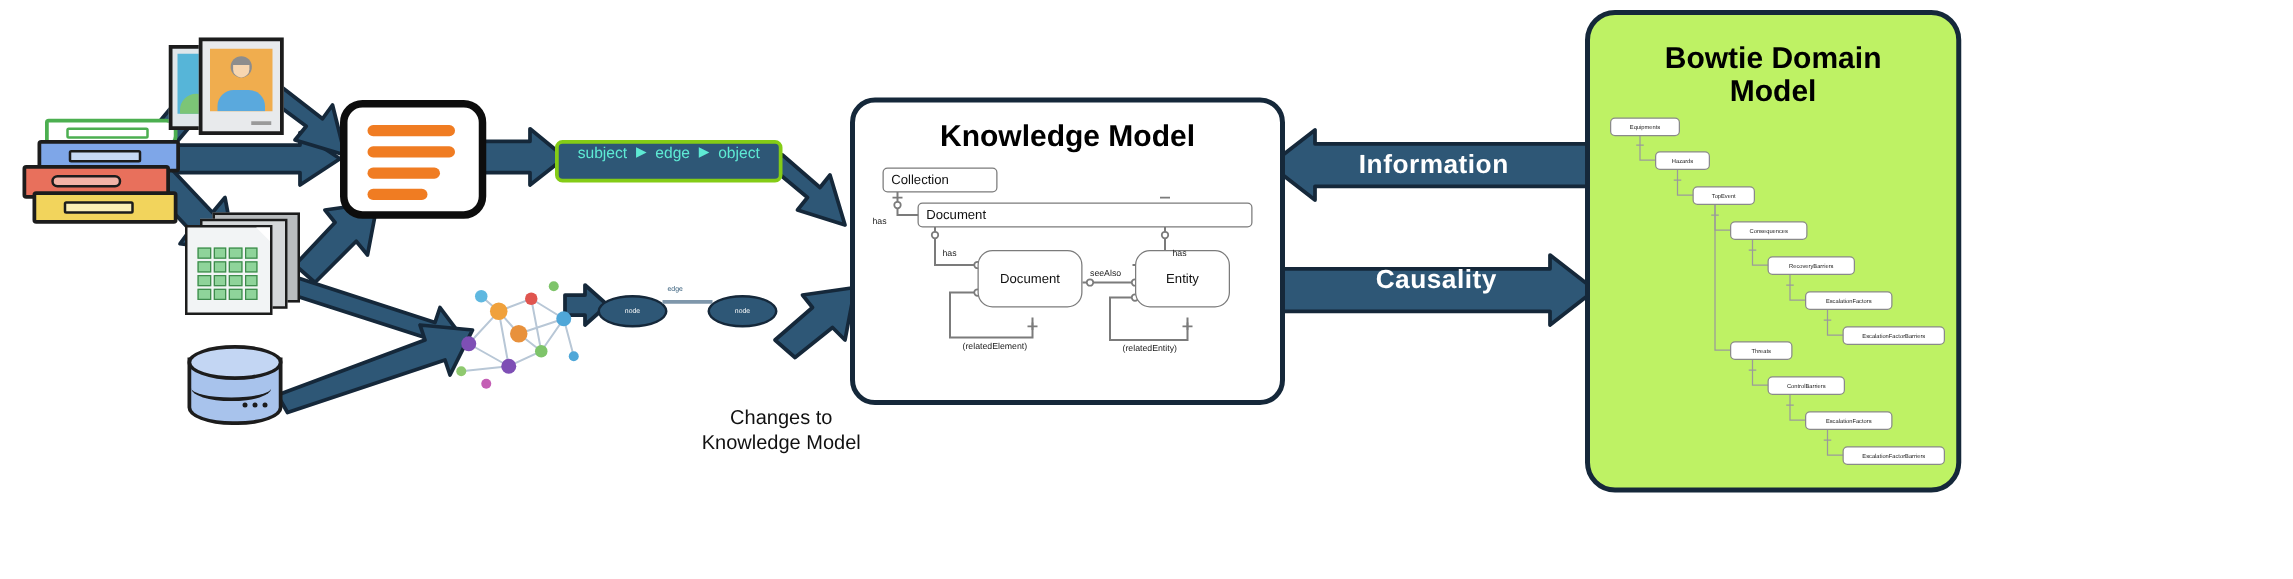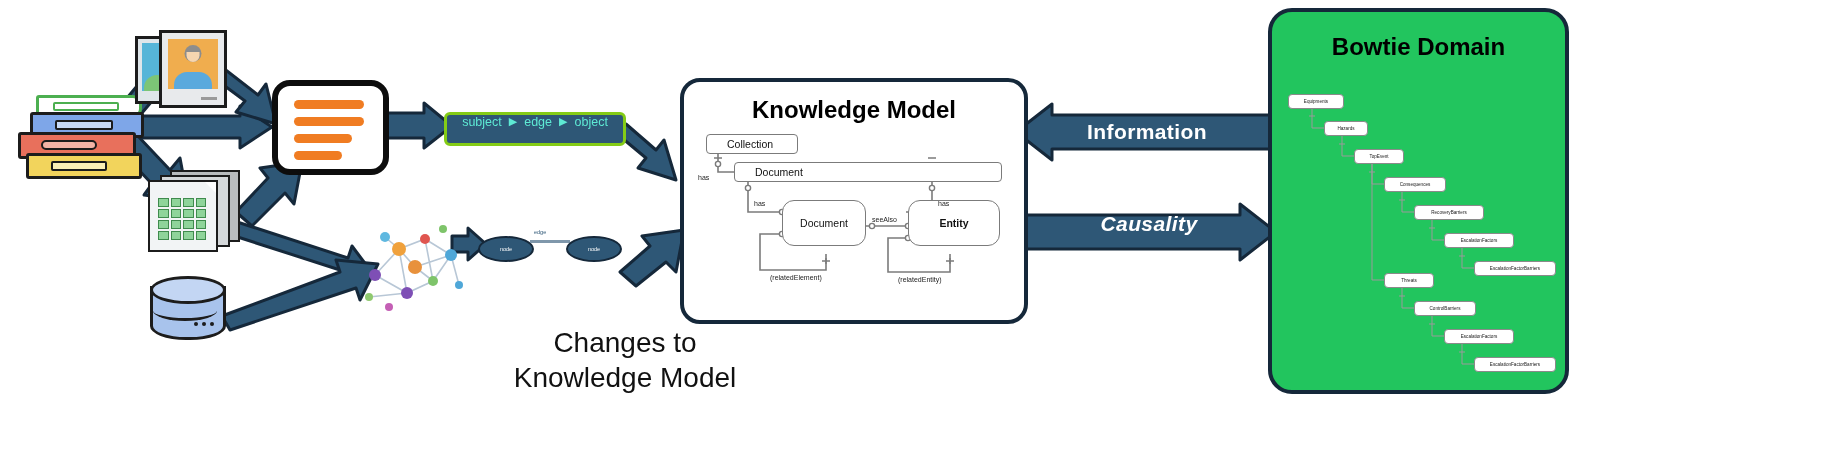--- a/index.html
+++ b/index.html
@@ -64,39 +64,39 @@
   .edgelbl{position:absolute;left:56px;top:-1px;font-size:5.5px;color:#2e5776;}
 
   
   svg.arrows{position:absolute;left:0;top:0;width:1834px;height:463px;overflow:visible;}
 
   
   .kmpanel{left:680px;top:78px;width:340px;height:238px;background:#ffffff;border:4px solid #15283a;border-radius:20px;}
   .kmtitle{position:absolute;left:0;right:0;top:14px;text-align:center;font-size:24px;font-weight:bold;color:#000;}
   .er{position:absolute;left:12px;top:48px;width:312px;height:178px;}
   .erbox{position:absolute;background:#ffffff;border:1.6px solid #7b7b7b;border-radius:4px;
-         display:flex;align-items:center;font-size:10.5px;color:#111;padding-left:20px;box-sizing:border-box;}
+         display:flex;align-items:center;font-size:10.5px;color:#111;padding-left:6px;box-sizing:border-box;}
   .erbox.round{border-radius:12px;justify-content:center;padding-left:0;}
   .erlbl{position:absolute;font-size:7px;color:#222;}
 
   
   .provbar{left:1018px;top:115px;width:258px;height:34px;}
-  .causbar{left:1020px;top:215px;width:258px;height:18px;font-style:italic;}
+  .causbar{left:1020px;top:215px;width:258px;height:18px;}
   .barlabel{position:absolute;top:0;left:0;right:0;bottom:0;display:flex;align-items:center;justify-content:center;
             color:#ffffff;font-size:21px;font-weight:bold;letter-spacing:.4px;}
 
   
-  .bowtie{left:1268px;top:8px;width:293px;height:378px;background:#22c55e;border:4px solid #15283a;border-radius:24px;}
+  .bowtie{left:1268px;top:8px;width:293px;height:378px;background:#bef264;border:4px solid #15283a;border-radius:24px;}
   .btitle{position:absolute;left:0;right:0;top:22px;text-align:center;font-size:24px;font-weight:bold;line-height:1.12;color:#000;}
   .tree{position:absolute;left:8px;top:78px;width:278px;height:292px;}
   .tnode{position:absolute;background:#ffffff;border:1.1px solid #8a8a8a;border-radius:4px;
          display:flex;align-items:center;justify-content:center;font-size:4.6px;color:#1a1a1a;box-sizing:border-box;}
 
   
-  .cap{position:absolute;font-size:28px;color:#111;text-align:center;line-height:1.25;}
+  .cap{position:absolute;font-size:16px;color:#111;text-align:center;line-height:1.25;}
 </style>
 </head>
 <body>
 
 <div class="stage">
 
   <svg class="arrows" viewBox="0 0 1834 463">
     <g fill="#2e5776" stroke="#15283a" stroke-width="3" stroke-linejoin="round">
 
       <polygon points="117,110 147,74 139,62 183,58 172,100 163,88 131,126"></polygon>
@@ -259,41 +259,42 @@
             <circle cx="212" cy="108" r="2.6"></circle>
         </g>
         <g stroke="#7b7b7b" stroke-width="1.4">
           <path d="M18,28 L26,28 M130,128 L130,134 M126,131 L134,131 M254,128 L254,134 M250,131 L258,131 M232,28 L240,28"></path>
         </g>
       </svg>
 
       <div class="erbox" style="left:10px;top:4px;width:92px;height:20px;">Collection</div>
       <div class="erbox" style="left:38px;top:32px;width:268px;height:20px;">Document</div>
       <div class="erbox round" style="left:86px;top:70px;width:84px;height:46px;">Document</div>
-      <div class="erbox round" style="left:212px;top:70px;width:92px;height:46px;font-weight:bold;">Entity</div>
+      <div class="erbox round" style="left:212px;top:70px;width:76px;height:46px;">Entity</div>
 
       <div class="erlbl" style="left:2px;top:44px;">has</div>
       <div class="erlbl" style="left:58px;top:70px;">has</div>
       <div class="erlbl" style="left:242px;top:70px;">has</div>
       <div class="erlbl" style="left:176px;top:86px;">seeAlso</div>
       <div class="erlbl" style="left:74px;top:144px;">(relatedElement)</div>
       <div class="erlbl" style="left:202px;top:146px;">(relatedEntity)</div>
     </div>
   </div>
 
   <div class="abs provbar">
     <div class="barlabel">Information</div>
   </div>
   <div class="abs causbar">
     <div class="barlabel">Causality</div>
   </div>
 
   <div class="abs bowtie">
     <div class="btitle">
       <div>Bowtie  Domain</div>
+      <div>Model</div>
     </div>
 
     <div class="tree">
       <svg width="278" height="292" viewBox="0 0 278 292" style="position:absolute;left:0;top:0;">
         <g stroke="#9a9a9a" stroke-width="1" fill="none">
           <path d="M32,18 L32,38 L48,38"></path>
           <path d="M62,46 L62,66 L78,66"></path>
           <path d="M92,74 L92,94 L108,94"></path>
           <path d="M122,102 L122,122 L138,122"></path>
           <path d="M152,130 L152,150 L168,150"></path>

